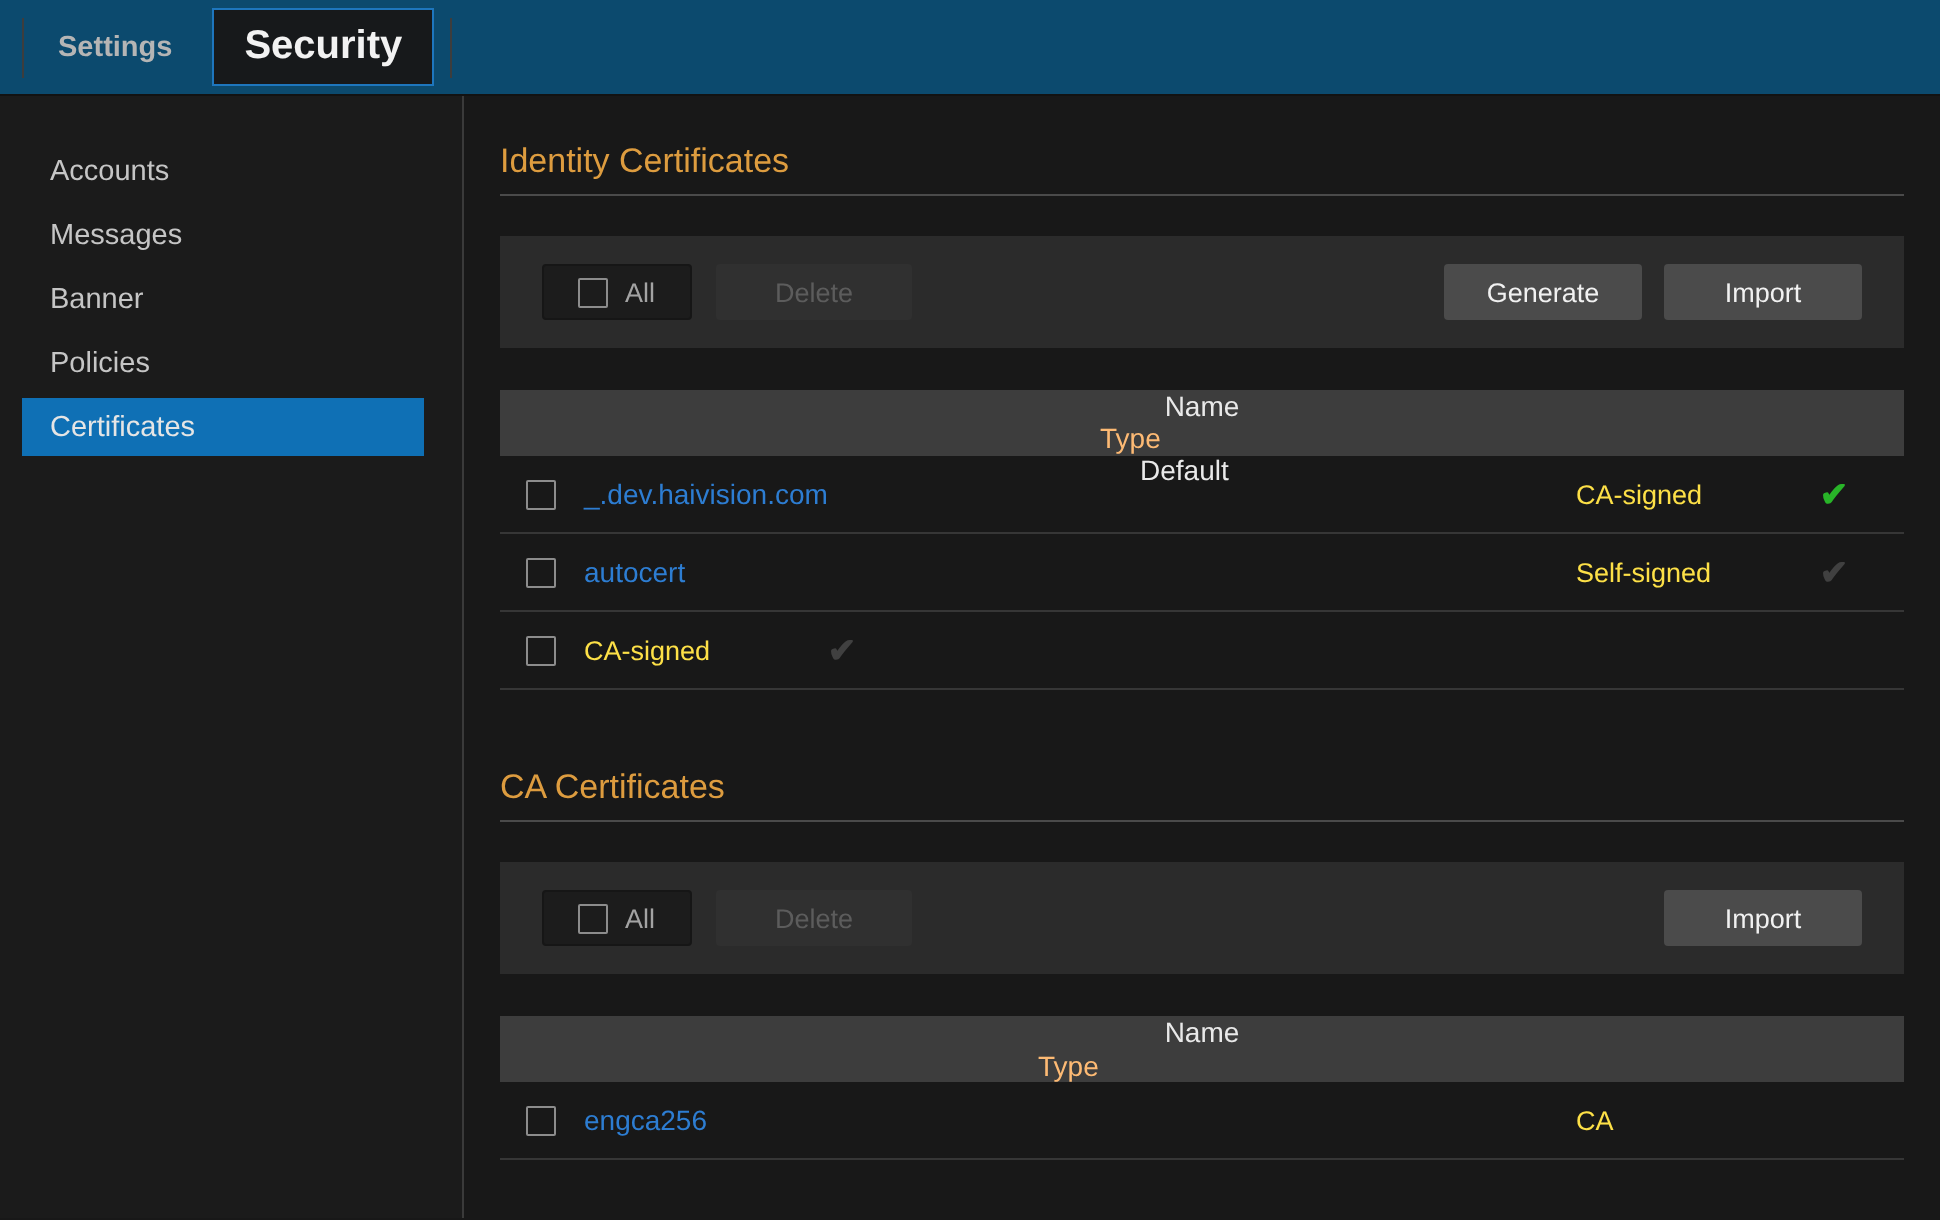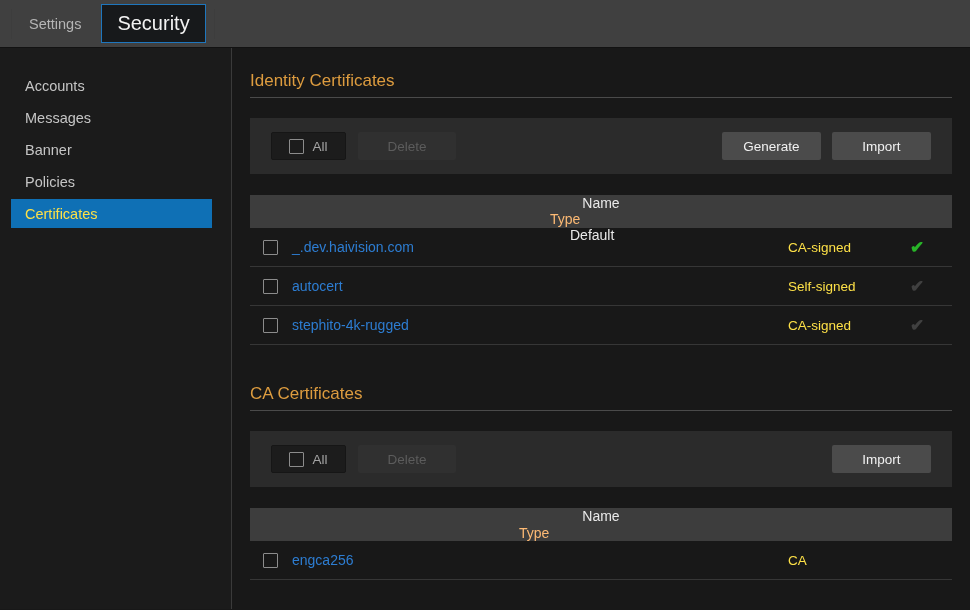--- a/index.html
+++ b/index.html
@@ -4,22 +4,22 @@
 <style>
   html,body{margin:0;padding:0;}
   body{
     width:970px;height:610px;overflow:hidden;
     background:#181818;
     font-family:"Liberation Sans", sans-serif;
     -webkit-font-smoothing:antialiased;
   }
   
   .topbar{
-    height:48px;background:#404040;border-bottom:1px solid #121212;
-    display:flex;align-items:center;box-sizing:border-box;
+    height:48px;background:#0c4a6e;border-bottom:1px solid #121212;
+    display:flex;align-items:center;box-sizing:border-box;font-weight:bold;
   }
   .v-divider{width:1px;height:30px;background:#3d3d3d;flex-shrink:0;}
   .v-divider.first{margin-left:11px;}
   .tab-settings{
     color:#b5b5b5;font-size:14.5px;padding:0 20px 0 17px;cursor:pointer;
   }
   .tab-security{
     border:1px solid #1e76bd;background:#17191b;color:#f2f2f2;
     font-size:20px;padding:7px 15px;margin-right:8px;cursor:pointer;
   }
@@ -27,21 +27,21 @@
   .content{display:flex;height:561px;}
   .sidebar{
     width:232px;flex-shrink:0;background:#1b1b1b;border-right:1px solid #3a3a3a;
     padding-top:23px;box-sizing:border-box;
   }
   .side-item{
     width:201px;height:29px;margin:0 0 3px 11px;padding-left:14px;
     display:flex;align-items:center;box-sizing:border-box;
     color:#c5c5c5;font-size:14.5px;cursor:pointer;
   }
-  .side-item.active{background:#0f70b5;color:#fde047;}
+  .side-item.active{background:#0f70b5;color:#e5e5e5;}
   .main{flex:1;padding:0 18px;box-sizing:border-box;}
   
   .section-title{
     margin-top:24px;color:#dd9c3f;font-size:17px;line-height:18px;
   }
   .section-title.second{margin-top:40px;}
   .rule{height:1px;background:#4a4a4a;margin-top:7px;}
   
   .toolbar{
     margin-top:20px;height:56px;background:#2b2b2b;
@@ -141,21 +141,20 @@
             <span class="checkbox"></span>
           </div>
         <div class="col-name"><a class="cert-link">autocert</a></div>
         <div class="col-type">Self-signed</div>
         <div class="def-check off">✔</div>
       </div>
       <div class="trow">
         <div class="col-check">
             <span class="checkbox"></span>
           </div>
-        <div class="col-name"><a class="cert-link">stephito-4k-rugged</a></div>
         <div class="col-type">CA-signed</div>
         <div class="def-check off">✔</div>
       </div>
     </div>
 
     <div class="section-title second">CA Certificates</div>
     <div class="rule"></div>
 
     <div class="toolbar">
       <div class="btn btn-all">

